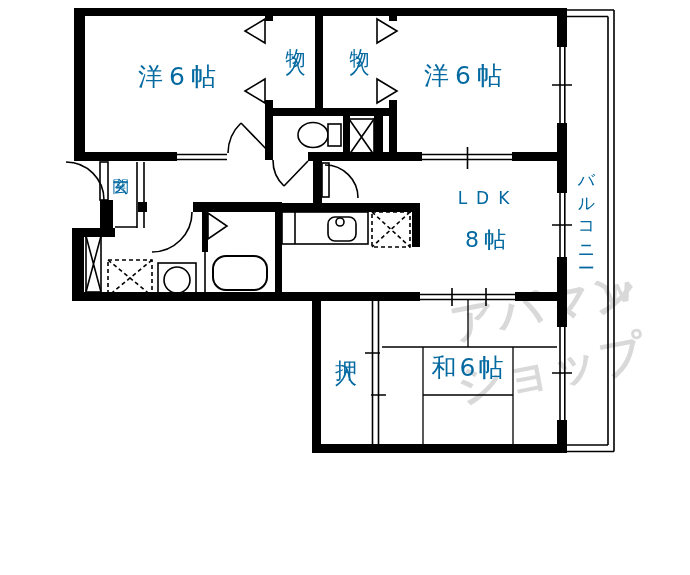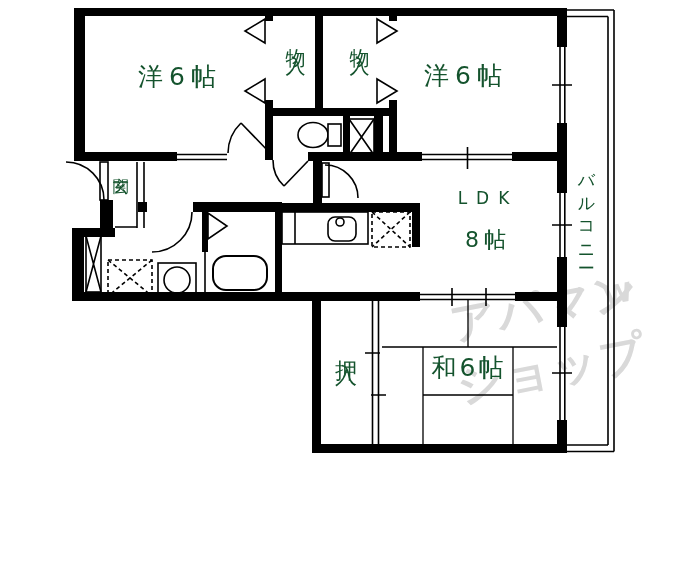--- a/index.html
+++ b/index.html
@@ -1,21 +1,21 @@
 <!DOCTYPE html>
 <html><head>
 <meta charset="utf-8">
 <style>
   html,body{margin:0;padding:0;background:#ffffff;}
   #stage{
     position:relative;width:690px;height:575px;background:#ffffff;overflow:hidden;
     font-family:"DejaVu Sans","Liberation Sans",sans-serif;
   }
   #plan-svg{position:absolute;left:0;top:0;z-index:2;}
-  .label{position:absolute;z-index:3;color:#14532d;white-space:nowrap;line-height:1.05;}
+  .label{position:absolute;z-index:3;color:#0369a1;white-space:nowrap;line-height:1.05;}
   .label.h{text-align:center;}
   .label.v{writing-mode:vertical-rl;text-orientation:upright;}
   .room-big{font-size:25px;letter-spacing:6px;}
   .wm{position:absolute;z-index:1;font-weight:bold;letter-spacing:2px;
       transform:rotate(-11deg);transform-origin:left top;}
 </style>
 </head>
 <body>
 
 <div id="stage">

